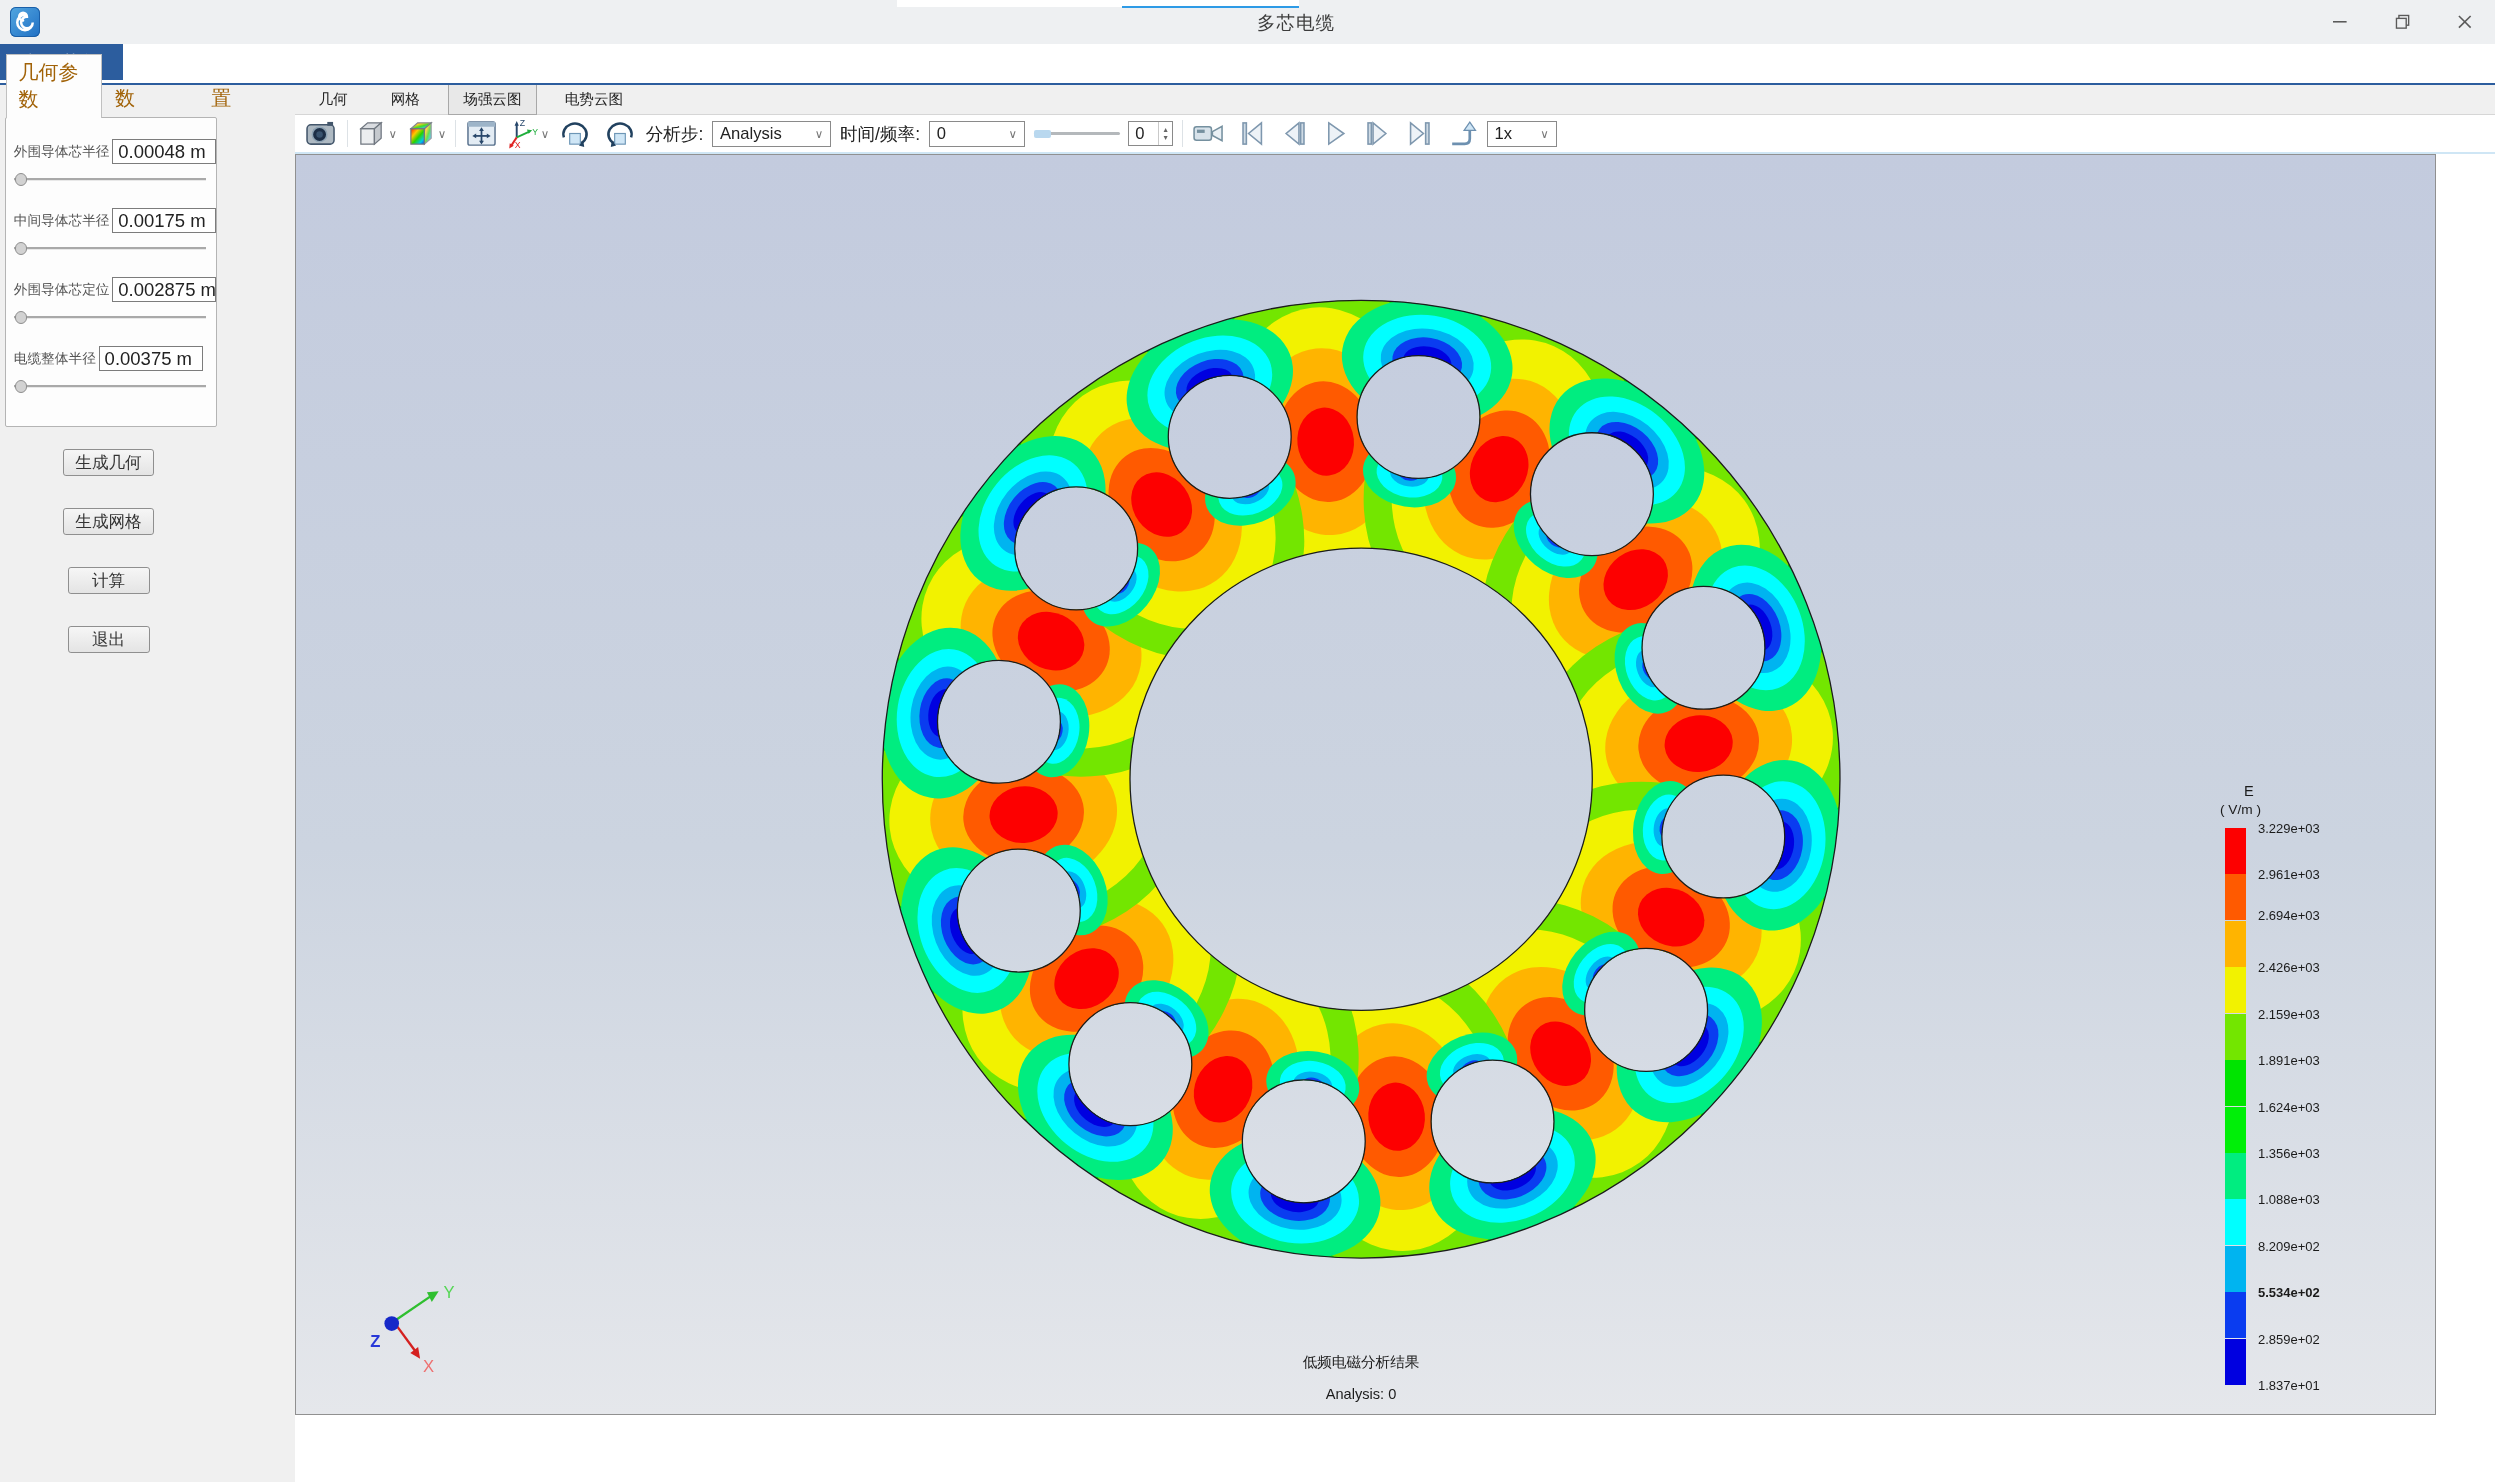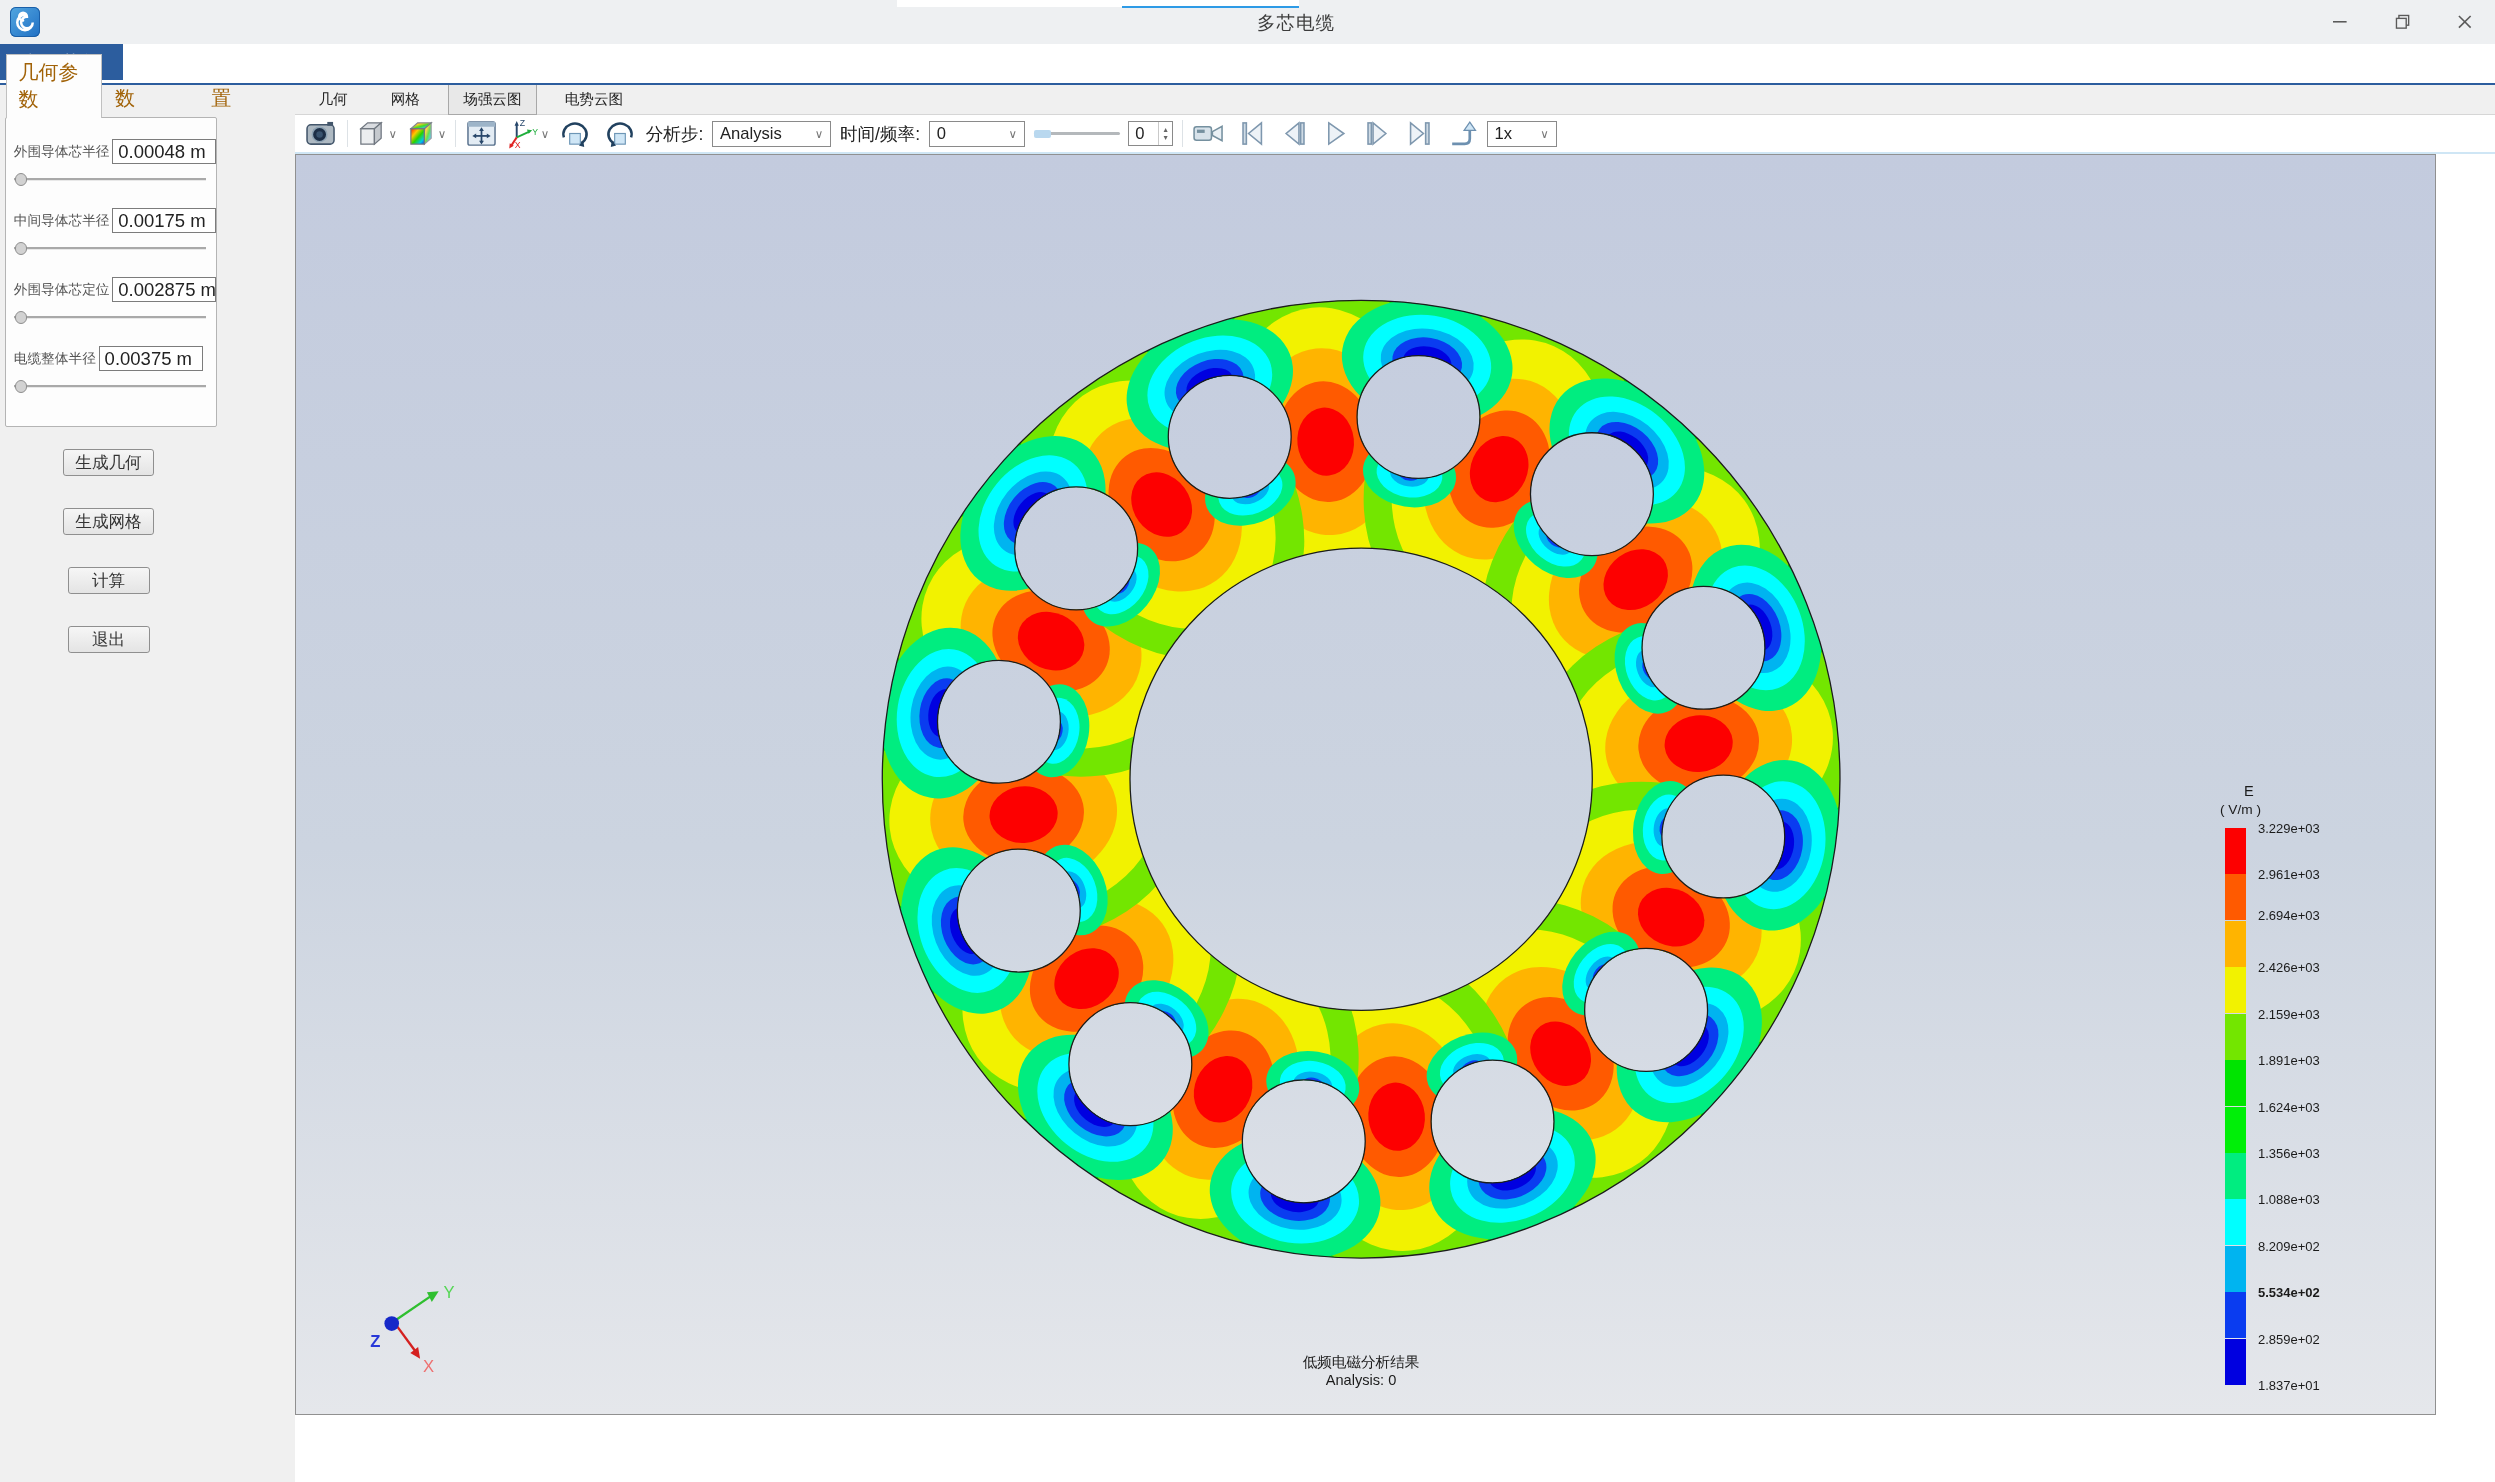--- a/index.html
+++ b/index.html
@@ -68,21 +68,21 @@
   .tb-spin { width:45px; height:25px; border:1px solid #8a8a8a; display:flex; flex:none; background:#fff; }
   .tb-spin .val { flex:1; font-size:16.6px; color:#222; display:flex; align-items:center; padding-left:5.9px; }
   .tb-spin .arrows { width:14.6px; border-left:1px solid #c9c9c9; display:flex; flex-direction:column; align-items:center; justify-content:center; font-size:6.8px; color:#666; line-height:7.8px; }
 
   
   .viewport { position:relative; width:2141px; height:1261px; border:1px solid #909090;
               background:linear-gradient(180deg,#c3cbde 0%,#ccd4e0 55%,#e5e7eb 100%); overflow:hidden; }
   .plot-svg { position:absolute; left:0; top:0; }
   .caption { position:absolute; left:1065px; top:1198px; transform:translateX(-50%); text-align:center; color:#1b1b1b; }
   .caption .l1 { font-size:14.6px; }
-  .caption .l2 { font-size:14.6px; margin-top:0; }
+  .caption .l2 { font-size:14.6px; margin-top:14px; }
   .legend { position:absolute; left:1897px; top:628px; width:254px; color:#1b1b1b; }
   .legend .lg-title { text-align:left; padding-left:51px; font-size:14.6px; }
   .legend .lg-unit  { padding-left:27px; font-size:13.7px; margin-top:2.9px; }
   .lg-scale { position:relative; margin-top:10.7px; height:561px; }
   .lg-band { position:absolute; left:32px; width:20.5px; }
   .lg-lab { position:absolute; left:65px; transform:translateY(-50%); font-size:13px; white-space:nowrap; }
   .triad { position:absolute; left:37px; top:1102px; }
 </style>
 </head>
 <body>

